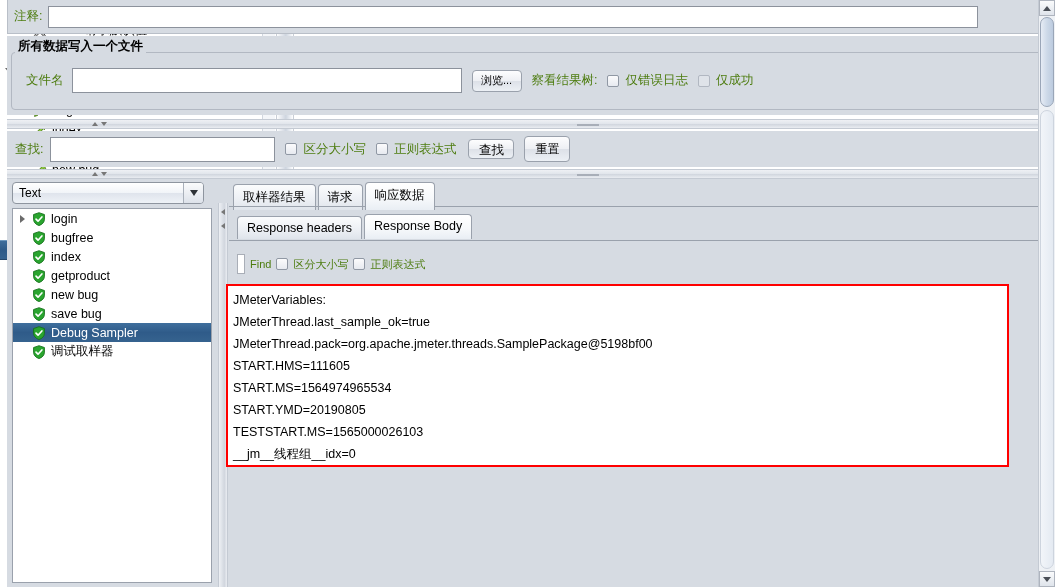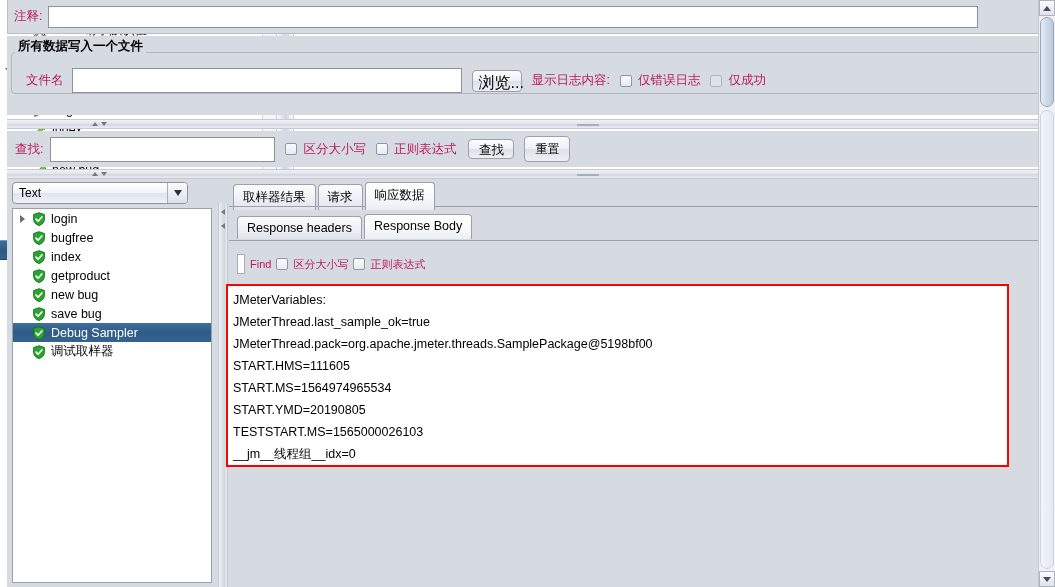--- a/index.html
+++ b/index.html
@@ -80,21 +80,21 @@
     position: absolute;
     left: 7px; top: 0;
     width: 1045px; height: 34px;
     background: #d6dbe2;
     border: 1px solid #b9bfc8;
     border-top: none;
     box-sizing: border-box;
     display: flex;
     align-items: center;
   }
-  .lbl { font-size: 12.5px; color: #be185d; white-space: nowrap; }
+  .lbl { font-size: 12.5px; color: #4d7c0f; white-space: nowrap; }
   .jtext {
     background: #ffffff;
     border: 1px solid #8c929c;
     height: 22px;
     font-size: 12.5px;
     box-sizing: border-box;
     padding: 0 3px;
     color: #000;
     outline: none;
   }
@@ -113,31 +113,31 @@
     font-size: 12.5px;
     font-weight: bold;
     color: #000;
     background: #d6dbe2;
     padding: 0 3px;
     z-index: 2;
   }
   #file-group .grp-box {
     position: absolute;
     left: 4px; top: 16px;
-    width: 1036px; height: 42px;
+    width: 1036px; height: 58px;
     border: 1px solid #b2b8c2;
     border-radius: 4px;
     box-sizing: border-box;
     background: #d6dbe2;
   }
   .jbtn {
     background: linear-gradient(to bottom,#fdfdfe 0%,#eef0f4 48%,#dde1e8 52%,#ecf0f5 100%);
     border: 1px solid #9aa1ac;
     border-radius: 4px;
-    font-size: 16px;
+    font-size: 11px;
     color: #000;
     padding: 2px 6px;
     box-sizing: border-box;
     cursor: pointer;
     white-space: nowrap;
   }
   .cbx {
     width: 12px; height: 12px;
     background: linear-gradient(to bottom,#fbfbfc,#e7eaf0);
     border: 1px solid #9098a4;
@@ -191,21 +191,21 @@
 
   
   #res-left {
     position: absolute;
     left: 5px; top: 0;
     width: 205px; height: 408px;
   }
   #view-combo {
     position: absolute;
     left: 0; top: 3px;
-    width: 176px; height: 22px;
+    width: 192px; height: 22px;
     border: 1px solid #8e959f;
     border-radius: 4px;
     background: linear-gradient(to bottom,#ffffff 0%,#f1f4f8 50%,#dfe4ec 51%,#eef2f7 100%);
     box-sizing: border-box;
     display: flex;
     align-items: center;
   }
   #view-combo .cval {
     flex: 1; padding-left: 6px; font-size: 12px; color:#000;
   }
@@ -551,21 +551,21 @@
       <input class="jtext" style="width: 930px; margin-left: 6px;" value="">
     </div>
 
     <div id="file-group">
       <div class="grp-title">所有数据写入一个文件</div>
       <div class="grp-box">
         <div style="position:absolute;left:14px;top:15px;display:flex;align-items:center;">
           <span class="lbl">文件名</span>
           <input class="jtext" style="width: 390px; height: 25px; margin-left: 8px;" value="">
           <button class="jbtn" style="margin-left:10px;height:22px;width:50px;">浏览...</button>
-          <span class="lbl ml10">显示日志内容:</span>
+          <span class="lbl ml10">察看结果树:</span>
           <span class="cbx ml10"></span>
           <span class="lbl ml6">仅错误日志</span>
           <span class="cbx dim ml10"></span>
           <span class="lbl ml6">仅成功</span>
         </div>
       </div>
     </div>
 
     <div class="split-bar" style="top:119px;">
       <div class="arrs">

